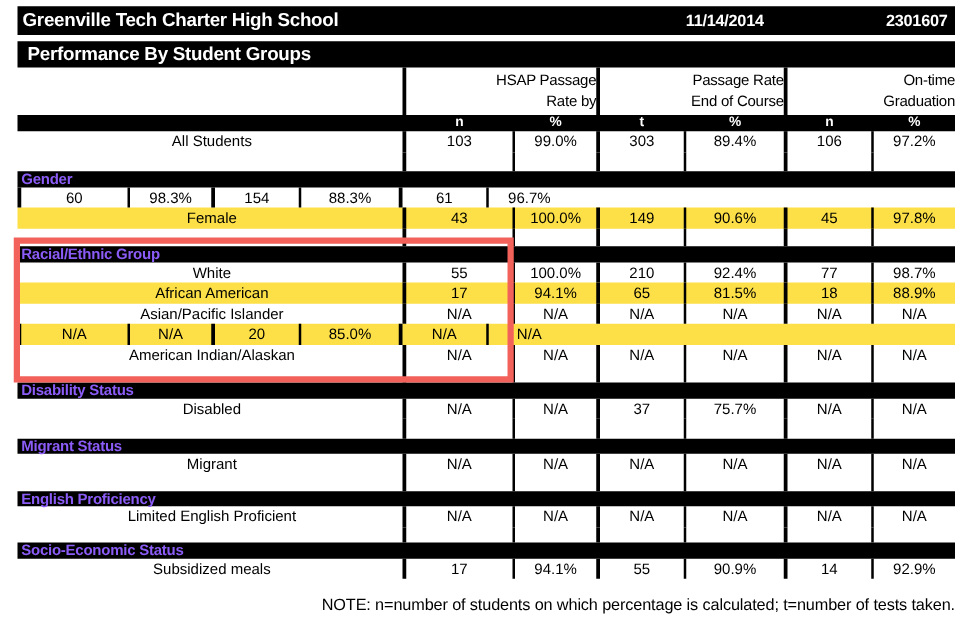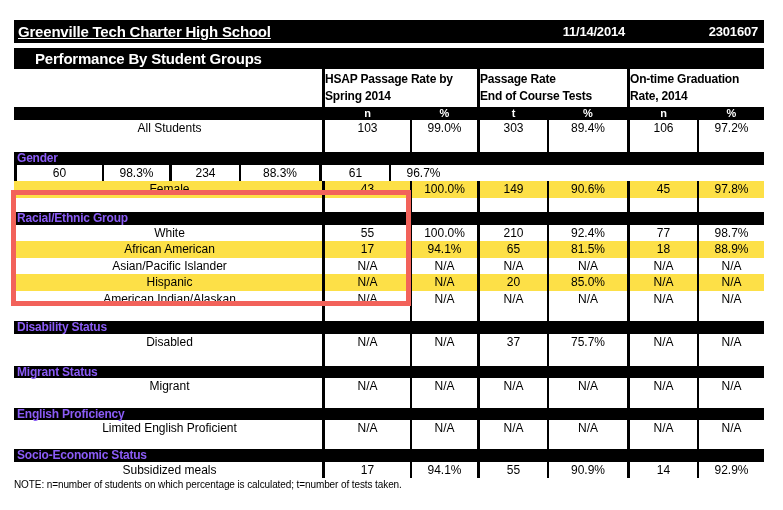--- a/index.html
+++ b/index.html
@@ -2,31 +2,31 @@
 <html><head>
 <meta charset="utf-8">
 <style>
   * { margin:0; padding:0; box-sizing:border-box; }
   html,body { background:#fff; }
   body { font-family:"Liberation Sans", sans-serif; color:#000; }
   .page { position:relative; width:783px; height:510px; background:#fff; overflow:hidden; }
   .content { margin-left:14px; width:750px; }
 
   .blackbar { background:#000; color:#fff; font-weight:bold; }
-  .bar1 { position:relative; margin-top:20px; height:23px; line-height:23px;
-          font-size:15px; padding-left:4px; letter-spacing:-0.2px;text-decoration:underline; }
-  .bar1 .date { position:absolute; right:139px; top:0; font-size:13px; }
+  .bar1 { position:relative; margin-top:5px; height:23px; line-height:23px;
+          font-size:15px; padding-left:4px; letter-spacing:-0.2px; }
+  .bar1 .date { position:absolute; right:153px; top:0; font-size:13px; }
   .bar1 .rid  { position:absolute; right:6px;  top:0; font-size:13px;text-align:center; }
   .bar2 { margin-top:5px; height:21px; line-height:21px; font-size:15px;
-          padding-left:21px; letter-spacing:-0.2px; }
+          padding-left:8px; letter-spacing:-0.2px; }
 
   .colheads { display:flex; height:38px; }
   .ch-spacer { width:308px; }
-  .chg { border-left:3px solid #000; text-align:left; font-weight:bold;
-         font-size:12px; line-height:17px; padding-top:2px; letter-spacing:-0.2px; }
+  .chg { border-left:3px solid #000; text-align:right; font-weight:normal;
+         font-size:12px; line-height:17px; padding-top:2px; letter-spacing:-0.2px;padding-left:48px; }
   .chg1 { width:155px; } .chg2 { width:150px; } .chg3 { width:137px; }
 
   .subhead { display:flex; height:13px; background:#000; color:#fff;
              font-weight:bold; font-size:11px; line-height:13px; }
 
   .row { display:flex; height:16.5px; font-size:12px; line-height:16.5px; }
   .row.alt { background:#fde047; }
   .c  { text-align:center; overflow:hidden; }
   .c0 { width:308px; text-align:center; padding-left:3px; }
   .c1 { width:88px; border-left:3px solid #000; }
@@ -42,21 +42,21 @@
         linear-gradient(#000,#000) 463px 0 / 3px 100% no-repeat,
         linear-gradient(#000,#000) 533px 0 / 2px 100% no-repeat,
         linear-gradient(#000,#000) 613px 0 / 3px 100% no-repeat,
         linear-gradient(#000,#000) 683px 0 / 2px 100% no-repeat; }
   .sp1 { height:15.5px; } .sp2 { height:14.5px; } .sp3 { height:14px; }
   .sp4 { height:15.5px; } .sp5 { height:13px;  } .sp6 { height:12.5px; }
 
   .secbar { height:12.5px; background:#000; color:#8b5cf6; font-weight:bold;
             font-size:12px; line-height:12px; padding-left:3px; letter-spacing:-0.2px; }
 
-  .note { font-size:10px; line-height:14px; letter-spacing:-0.1px; }
+  .note { margin-top:14px; font-size:13px; line-height:14px; letter-spacing:-0.1px;text-align:right; }
 
   .redbox { position:absolute; left:11px; top:190px; width:400px; height:116px;
             border:5px solid #f2625a; z-index:5; pointer-events:none; }
 </style>
 </head>
 <body>
 
 <div class="page">
 
   <div class="content">
@@ -109,21 +109,21 @@
 
     <div class="sp sp1"></div>
 
     <div class="secbar">
       <span>Gender</span>
     </div>
 
     <div class="row">
       <div class="c c1">60</div>
       <div class="c c2">98.3%</div>
-      <div class="c c3">234</div>
+      <div class="c c3">154</div>
       <div class="c c4">88.3%</div>
       <div class="c c5">61</div>
       <div class="c c6">96.7%</div>
     </div>
     <div class="row alt">
       <div class="c c0">Female</div>
       <div class="c c1">43</div>
       <div class="c c2">100.0%</div>
       <div class="c c3">149</div>
       <div class="c c4">90.6%</div>
@@ -158,21 +158,20 @@
     <div class="row">
       <div class="c c0">Asian/Pacific Islander</div>
       <div class="c c1">N/A</div>
       <div class="c c2">N/A</div>
       <div class="c c3">N/A</div>
       <div class="c c4">N/A</div>
       <div class="c c5">N/A</div>
       <div class="c c6">N/A</div>
     </div>
     <div class="row alt">
-      <div class="c c0">Hispanic</div>
       <div class="c c1">N/A</div>
       <div class="c c2">N/A</div>
       <div class="c c3">20</div>
       <div class="c c4">85.0%</div>
       <div class="c c5">N/A</div>
       <div class="c c6">N/A</div>
     </div>
     <div class="row">
       <div class="c c0">American Indian/Alaskan</div>
       <div class="c c1">N/A</div>

